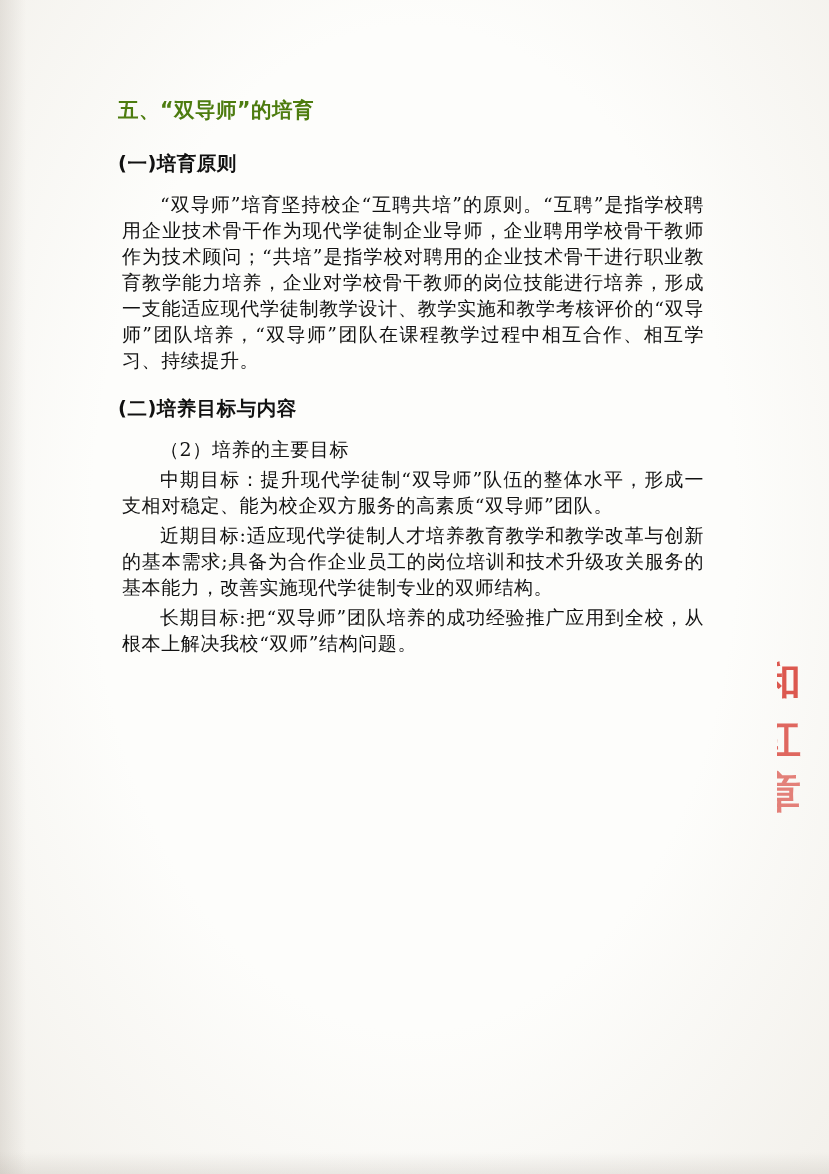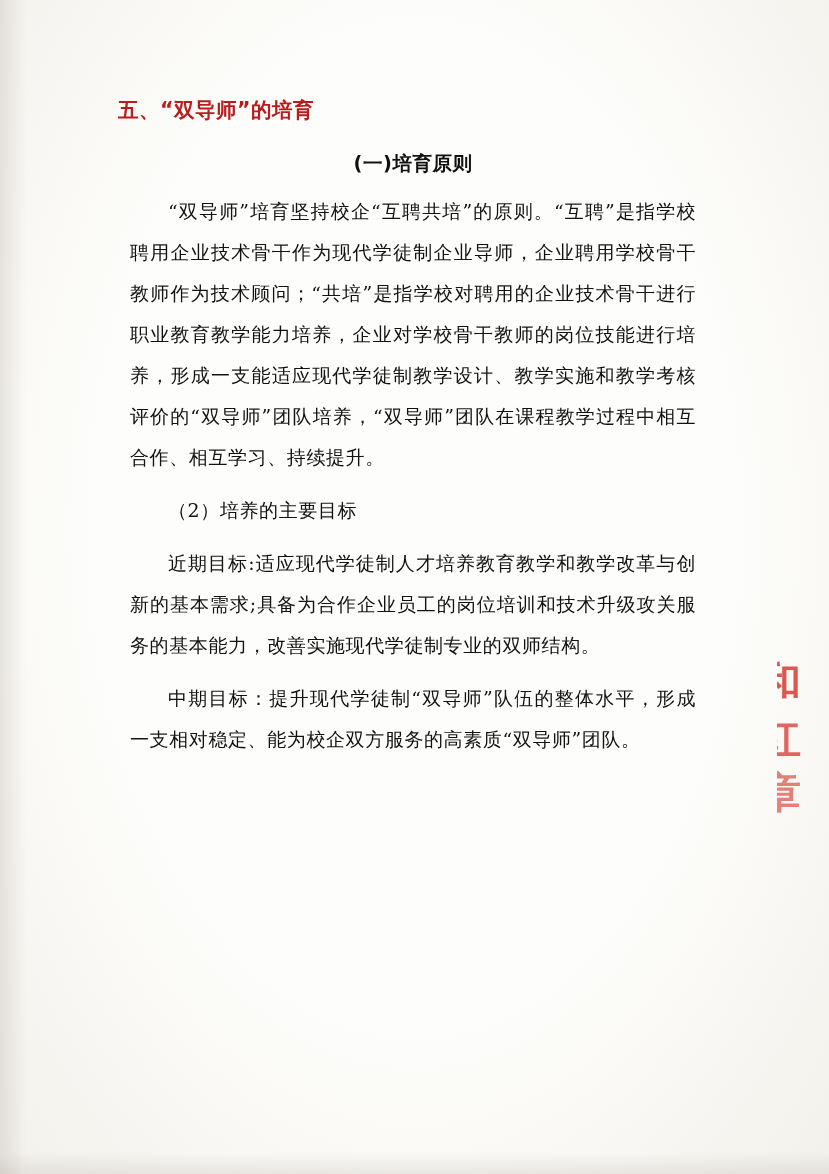--- a/index.html
+++ b/index.html
@@ -30,38 +30,37 @@
     left: 118px;
     top: 96px;
     width: 590px;
   }
   .h-section {
     font-family: "DejaVu Sans", "Liberation Sans", sans-serif;
     font-weight: bold;
     font-size: 20.5px;
     letter-spacing: 0.5px;
     margin: 0 0 26px 0;
-    color: #b91c1c;
+    color: #4d7c0f;
   }
   .h-sub {
     font-family: "DejaVu Sans", "Liberation Sans", sans-serif;
     font-weight: bold;
     font-size: 19.5px;
     letter-spacing: 0.5px;
     margin: 0 0 14px 0;
     color: #111;
-    text-align: center;
   }
   .h-sub.second {
     margin-top: 22px;
   }
   p.para {
     font-size: 19px;
-    line-height: 41px;
-    margin: 12px;
+    line-height: 26px;
+    margin: 4px;
     text-indent: 2em;
     text-align: justify;
     text-justify: inter-ideograph;
     letter-spacing: 0.6px;
   }
   p.para + p.para {
     margin-top: 0;
   }
   
   .stamp {
@@ -114,27 +113,29 @@
   <div class="edge-shadow-bottom"></div>
 
   <div class="content">
 
     <h1 class="h-section">五、“双导师”的培育</h1>
 
     <h2 class="h-sub">(一)培育原则</h2>
 
     <p class="para">“双导师”培育坚持校企“互聘共培”的原则。“互聘”是指学校聘用企业技术骨干作为现代学徒制企业导师，企业聘用学校骨干教师作为技术顾问；“共培”是指学校对聘用的企业技术骨干进行职业教育教学能力培养，企业对学校骨干教师的岗位技能进行培养，形成一支能适应现代学徒制教学设计、教学实施和教学考核评价的“双导师”团队培养，“双导师”团队在课程教学过程中相互合作、相互学习、持续提升。</p>
 
+    <h2 class="h-sub second">(二)培养目标与内容</h2>
 
     <p class="para">（2）培养的主要目标</p>
 
+    <p class="para">中期目标：提升现代学徒制“双导师”队伍的整体水平，形成一支相对稳定、能为校企双方服务的高素质“双导师”团队。</p>
+
     <p class="para">近期目标:适应现代学徒制人才培养教育教学和教学改革与创新的基本需求;具备为合作企业员工的岗位培训和技术升级攻关服务的基本能力，改善实施现代学徒制专业的双师结构。</p>
 
-    <p class="para">中期目标：提升现代学徒制“双导师”队伍的整体水平，形成一支相对稳定、能为校企双方服务的高素质“双导师”团队。</p>
-
+    <p class="para">长期目标:把“双导师”团队培养的成功经验推广应用到全校，从根本上解决我校“双师”结构问题。</p>
 
 
   </div>
 
   <div class="stamp">
     <div class="glyphs">
       <span class="g1">和</span>
       <span class="g2">红</span>
       <span class="g3">章</span>
     </div>

